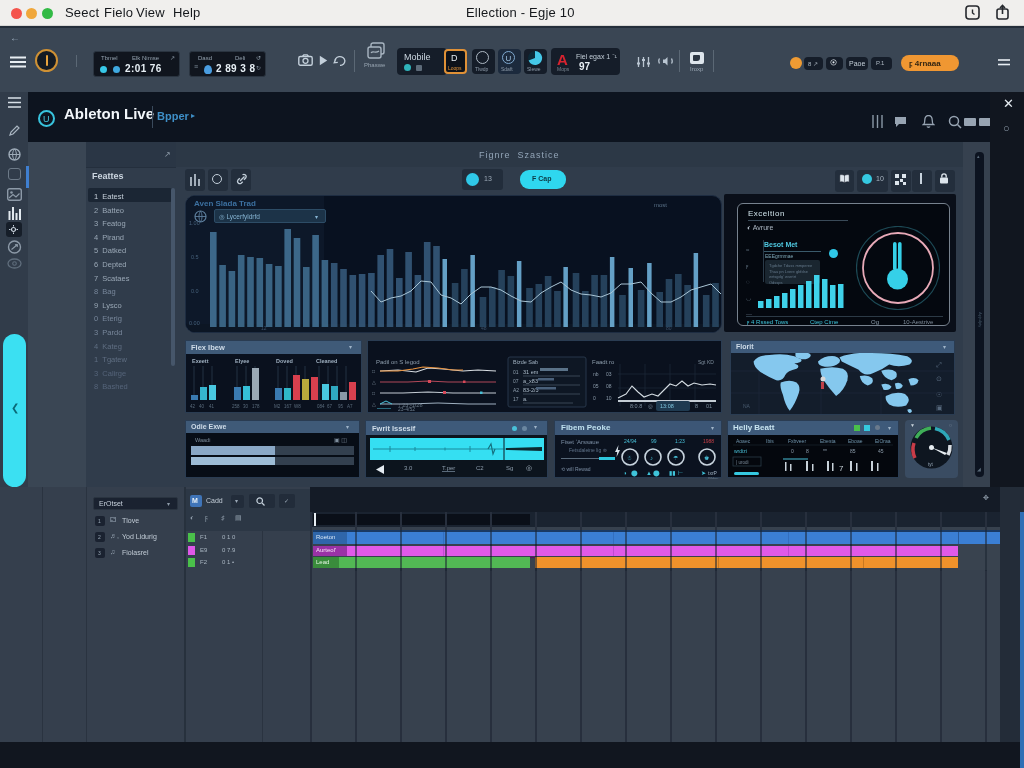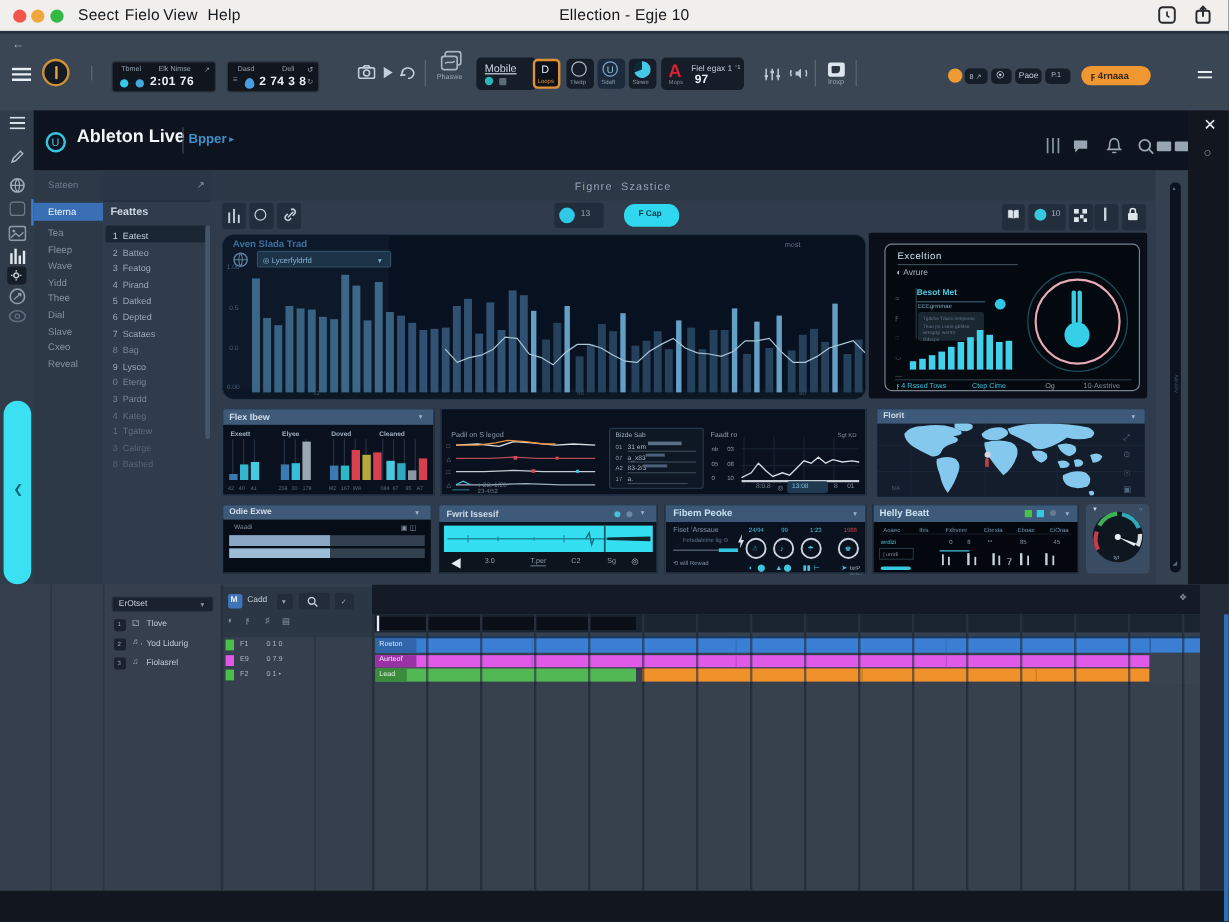--- a/index.html
+++ b/index.html
@@ -79,21 +79,21 @@
         <div class="abs" style="left:19px; top:14px; width:7px; height:7px; border-radius:50%; background:#3fa9e0;"></div>
         <span class="abs" style="left:31px; top:11px; font-size:10px; color:#e8f0f6; font-weight:bold; letter-spacing:0.4px;">2:01 76</span>
       </div>
 
       <div class="abs disp" style="left:189px; top:23px; width:77px; height:26px;">
         <span class="abs" style="left:8px; top:3px; font-size:6px; color:#93a1ae;">Dasd</span>
         <span class="abs" style="left:45px; top:3px; font-size:6px; color:#93a1ae;">Deli</span>
         <span class="abs" style="left:66px; top:2px; font-size:6px; color:#93a1ae;">↺</span>
         <span class="abs" style="left:4px; top:11px; font-size:7px; color:#7e8b98;">≡</span>
         <div class="abs" style="left:14px; top:13px; width:8px; height:9px; border-radius:50% 50% 50% 50%/60% 60% 40% 40%; background:#4a9de0;"></div>
-        <span class="abs" style="left:26px; top:11px; font-size:10px; color:#e8f0f6; font-weight:bold; letter-spacing:0.4px;">2 74 3 8</span>
+        <span class="abs" style="left:26px; top:11px; font-size:10px; color:#e8f0f6; font-weight:bold; letter-spacing:0.4px;">2 89 3 8</span>
         <span class="abs" style="left:66px; top:12px; font-size:6px; color:#7e8b98;">↻</span>
       </div>
 
       <svg class="abs" style="left:298px; top:26px;" width="15" height="12" viewBox="0 0 15 12">
         <rect x="0.8" y="2.5" width="13.4" height="8.7" rx="1.5" fill="none" stroke="#c3cfda" stroke-width="1.4"></rect>
         <path d="M4.5 2.5 L5.8 0.8 L9.2 0.8 L10.5 2.5" fill="none" stroke="#c3cfda" stroke-width="1.3"></path>
         <circle cx="7.5" cy="6.8" r="2.5" fill="none" stroke="#c3cfda" stroke-width="1.3"></circle>
       </svg>
       <svg class="abs" style="left:319px; top:27px;" width="9" height="11" viewBox="0 0 9 11">
         <path d="M0.8 0.8 L8.2 5.5 L0.8 10.2 Z" fill="#c3cfda"></path>
@@ -104,21 +104,21 @@
       <div class="abs" style="left:354px; top:22px; width:1px; height:22px; background:#5b6875;"></div>
 
       <svg class="abs" style="left:367px; top:14px;" width="18" height="18" viewBox="0 0 18 18">
         <rect x="4" y="1" width="13" height="11" rx="2" fill="none" stroke="#a9b6c2" stroke-width="1.4"></rect>
         <rect x="1" y="5" width="13" height="11" rx="2" fill="#3d4957" stroke="#a9b6c2" stroke-width="1.4"></rect>
         <path d="M4 11 C6 8 8 12 12 9" fill="none" stroke="#a9b6c2" stroke-width="1.2"></path>
       </svg>
       <span class="abs" style="left:364px; top:34px; font-size:6px; color:#97a4b1;">Phaswe</span>
 
       <div class="abs sqbtn" style="left:397px; top:20px; width:50px; height:27px;">
-        <span class="abs" style="left:7px; top:4px; font-size:9px; color:#cdd8e2;text-decoration:underline;">Mobile</span>
+        <span class="abs" style="left:7px; top:4px; font-size:9px; color:#cdd8e2;">Mobile</span>
         <div class="abs" style="left:7px; top:16px; width:7px; height:7px; border-radius:50%; background:#2fb3ba;"></div>
         <div class="abs" style="left:19px; top:17px; width:6px; height:6px; background:#5d6b79; border-radius:1px;"></div>
       </div>
 
       <div class="abs" style="left:444px; top:21px; width:23px; height:25px; border-radius:4px;
         border:2px solid #e09137; background:#0d121a;">
         <span class="abs" style="left:5px; top:2px; font-size:9px; color:#e4ebf1;">D</span>
         <span class="abs" style="left:2px; top:14px; font-size:5px; color:#e09137;">Loops</span>
       </div>
 
@@ -279,29 +279,20 @@
       <div class="abs" style="left:936px; top:26px; width:12px; height:8px; background:#97a4b2; border-radius:1px;"></div>
       <div class="abs" style="left:951px; top:26px; width:12px; height:8px; background:#97a4b2; border-radius:1px;"></div>
     </div>
 
     <div class="abs" id="rightstrip">
       <span class="abs" style="left:13px; top:4px; font-size:13px; color:#e8eef3;">✕</span>
       <span class="abs" style="left:13px; top:30px; font-size:11px; color:#8d9aa8;">○</span>
 
     </div>
 
-    <div class="abs" id="side1">
-      <span class="abs" style="left:12px; top:8px; font-size:8px; color:#6b7a8b;">Sateen</span>
-      <div class="abs" style="left:0px; top:27px; width:58px; height:15px; background:#3a6fb5;">
-        <span class="abs" style="left:12px; top:3px; font-size:8px; color:#eef3f8;">Eterna</span>
-      </div>
-      <div style="position:absolute; left:12px; top:46px; font-size:8px; color:#84929f; line-height:13.6px;">
-        Tea<br>Fleep<br>Wave<br>Yidd<br>Thee<br>Dial<br>Slave<br>Cxeo<br>Reveal
-      </div>
-    </div>
 
     <div class="abs" id="side2">
       <div class="abs" style="left:0px; top:0px; width:90px; height:26px; background:#2a3645; border-bottom:1px solid #242f3d;">
         <span class="abs" style="left:78px; top:8px; font-size:8px; color:#8d9aa8;">↗</span>
       </div>
       <span class="abs" style="left:6px; top:29px; font-size:9px; font-weight:bold; color:#ccd6e0;">Feattes</span>
       <div class="abs" style="left:2px; top:46px; width:84px; height:14px; background:#1b2634; border-radius:2px;"></div>
       <div style="position:absolute; left:8px; top:48px; font-size:7.5px; color:#9aa8b6; line-height:13.6px;">
         <span style="color:#c6d0da;">1&nbsp;&nbsp;Eatest</span><br>2&nbsp;&nbsp;Batteo<br>3&nbsp;&nbsp;Featog<br>4&nbsp;&nbsp;Pirand<br>5&nbsp;&nbsp;Datked<br>6&nbsp;&nbsp;Depted<br>7&nbsp;&nbsp;Scataes<br><span style="color:#77869a;">8&nbsp;&nbsp;Bag</span><br>9&nbsp;&nbsp;Lysco<br><span style="color:#77869a;">0&nbsp;&nbsp;Eterig</span><br><span style="color:#77869a;">3&nbsp;&nbsp;Pardd</span><br><span style="color:#5f6e82;">4&nbsp;&nbsp;Kateg</span><br><span style="color:#5f6e82;">1&nbsp;&nbsp;Tgatew</span><br><span style="color:#55647a;">3&nbsp;&nbsp;Calirge</span><br><span style="color:#55647a;">8&nbsp;&nbsp;Bashed</span>
       </div>

